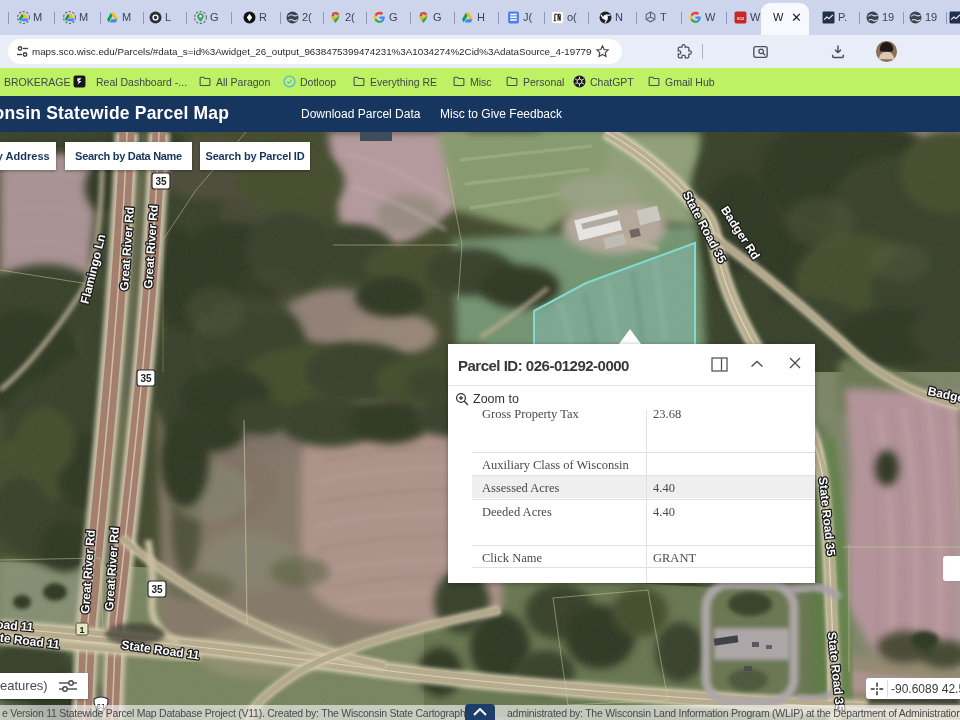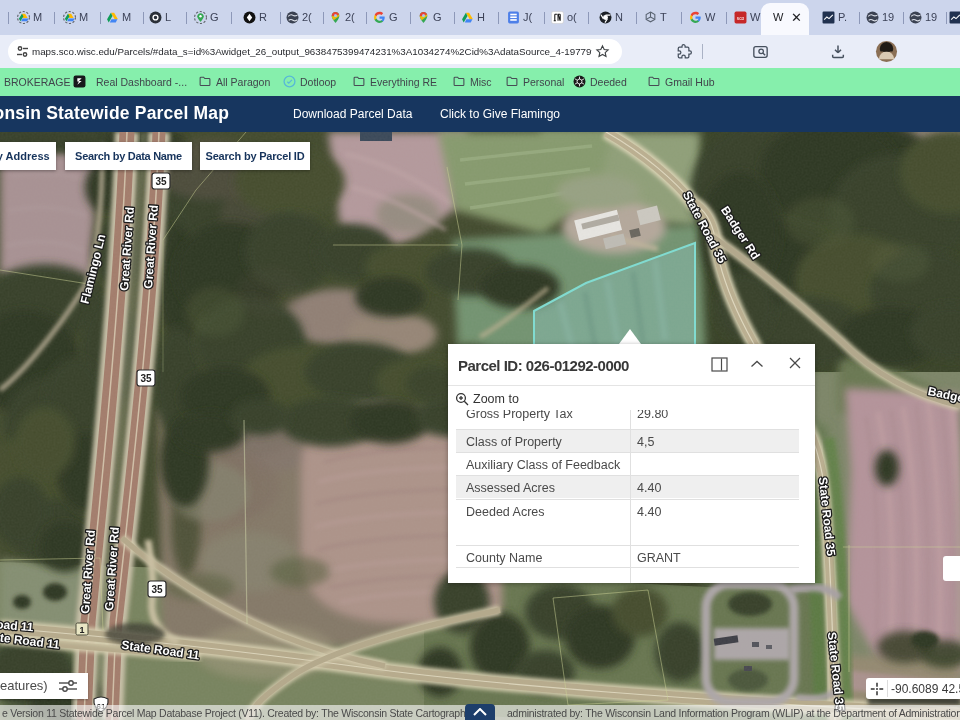--- a/index.html
+++ b/index.html
@@ -9,37 +9,37 @@
   #tabstrip { position:absolute; left:0; top:0; width:960px; height:35px; background:#ccd5ec; }
   .tsep { position:absolute; top:12px; width:1px; height:12px; background:#8d98b8; }
   .fav { position:absolute; top:11px; width:13px; height:13px; }
   .tl { position:absolute; top:11px; font-size:11px; color:#3c4257; }
   #activetab { position:absolute; left:761px; top:3px; width:48px; height:32px; background:#f8f9fe; border-radius:9px 9px 0 0; }
   #activetab .w { position:absolute; left:12px; top:8px; font-size:11px; color:#202124; }
   #activetab .x { position:absolute; left:30px; top:7px; font-size:13px; color:#202124; }
   #toolbar { position:absolute; left:0; top:35px; width:960px; height:33px; background:#e9edf8; }
   #omni { position:absolute; left:8px; top:4px; width:614px; height:25px; background:#ffffff; border-radius:13px; }
   #omni .url { position:absolute; left:24px; top:7px; width:560px; overflow:hidden; font-size:9.8px; color:#27292e; letter-spacing:0px; white-space:nowrap; }
-  #bookmarks { position:absolute; left:0; top:68px; width:960px; height:28px; background:#86efac; }
+  #bookmarks { position:absolute; left:0; top:68px; width:960px; height:28px; background:#bef264; }
   .bm { position:absolute; top:8px; font-size:10.5px; color:#41454c; white-space:nowrap; }
   .bmi { position:absolute; top:7px; }
   
   #appheader { position:absolute; left:0; top:96px; width:960px; height:36px; background:#17365f; overflow:hidden; }
   #appheader .title { position:absolute; left:-48px; top:7px; font-size:17.5px; font-weight:600; color:#fff; letter-spacing:0.2px; }
   #appheader .lk { position:absolute; top:11px; font-size:12px; color:#fff; }
   
   .sbtn { position:absolute; height:28px; background:#fff; color:#16335b; font-size:11px; font-weight:bold; line-height:28px; text-align:center; box-shadow:0 1px 3px rgba(0,0,0,0.35); white-space:nowrap; }
   
   #map { position:absolute; left:0; top:132px; width:960px; height:588px; overflow:hidden; background:#96a083; }
   
   #popup { position:absolute; left:448px; top:212px; width:367px; height:239px; background:#fff; box-shadow:0 1px 5px rgba(0,0,0,0.35);padding-left:16px; }
   #popup .ptitle { position:absolute; left:10px; top:13px; font-size:15px; letter-spacing:-0.5px; font-weight:bold; color:#383838; }
   #pdiv1 { position:absolute; left:0px; top:41px; width:367px; height:1px; background:#e4e4e4; }
   #zoomrow { position:absolute; left:7px; top:48px; font-size:12.5px; color:#333; }
-  .ptable { position:absolute; left:8px; top:66px; width:343px; height:173px; overflow:hidden; }
+  .ptable { position:absolute; left:24px; top:66px; width:343px; height:173px; overflow:hidden;font-family:Liberation Serif, serif; }
   .prow { position:absolute; left:0; width:343px; height:23.3px; border-top:1px solid #e0e0e0; }
   .prow.g { background:#efefef; }
   .pl { position:absolute; left:10px; top:5px; font-size:12.5px; color:#4a4a4a; white-space:nowrap; }
   .pv { position:absolute; left:181px; top:5px; font-size:12.5px; color:#4a4a4a; white-space:nowrap; }
   #pvline { position:absolute; left:174px; top:0px; width:1px; height:173px; background:#e0e0e0; }
   
   #featbtn { position:absolute; left:-4px; top:541px; width:92px; height:26px; background:#fff; box-shadow:0 1px 2px rgba(0,0,0,0.3); }
   #featbtn span { position:absolute; left:4px; top:5px; font-size:13px; color:#4a4a4a; }
   #coordbox { position:absolute; left:866px; top:546px; width:94px; height:21px; background:#fff; border-radius:3px 0 0 3px; }
   #coordbox span { position:absolute; left:25px; top:4px; font-size:12px; color:#3a3a3a; white-space:nowrap; }
@@ -273,30 +273,30 @@
         <circle cx="12" cy="12" r="4.5" fill="none" stroke="#fff" stroke-width="1.6"></circle>
         <g stroke="#fff" stroke-width="1.6">
           <line x1="12" y1="7.5" x2="12" y2="3"></line>
           <line x1="12" y1="16.5" x2="12" y2="21"></line>
           <line x1="7.6" y1="9.5" x2="3.8" y2="7.2"></line>
           <line x1="16.4" y1="14.5" x2="20.2" y2="16.8"></line>
           <line x1="7.6" y1="14.5" x2="3.8" y2="16.8"></line>
           <line x1="16.4" y1="9.5" x2="20.2" y2="7.2"></line>
         </g>
       </svg>
-<span class="bm" style="left:590px">Deeded</span>
+<span class="bm" style="left:590px">ChatGPT</span>
 <svg class="bmi" style="left:647px" width="14" height="13" viewBox="0 0 24 24">
         <path d="M3 5.5A1.5 1.5 0 0 1 4.5 4h5l2 2.5h8A1.5 1.5 0 0 1 21 8v10a1.5 1.5 0 0 1-1.5 1.5h-15A1.5 1.5 0 0 1 3 18z" fill="none" stroke="#474c55" stroke-width="2"></path>
       </svg>
 <span class="bm" style="left:665px">Gmail Hub</span>
 </div>
   <div id="appheader">
     <div class="title">Wisconsin Statewide Parcel Map</div>
-    <div class="lk" style="left:293px">Download Parcel Data</div>
-    <div class="lk" style="left:440px">Click to Give Flamingo</div>
+    <div class="lk" style="left:301px">Download Parcel Data</div>
+    <div class="lk" style="left:440px">Misc to Give Feedback</div>
   </div>
   <div id="map">
     <svg id="mapsvg" width="960" height="588" viewBox="0 0 960 588">
 <defs>
 <filter id="b2" x="-30%" y="-30%" width="160%" height="160%">
             <feGaussianBlur stdDeviation="2"></feGaussianBlur>
           </filter>
 <filter id="b4" x="-40%" y="-40%" width="180%" height="180%">
             <feGaussianBlur stdDeviation="4"></feGaussianBlur>
           </filter>
@@ -590,40 +590,36 @@
               <line x1="9.3" y1="9.3" x2="13" y2="13"></line>
               <line x1="4" y1="6" x2="8" y2="6"></line>
               <line x1="6" y1="4" x2="6" y2="8"></line>
             </g>
           </svg>
         <span style="margin-left:18px">Zoom to</span>
       </div>
       <div class="ptable">
         <div class="prow" style="top:-4.7px;border-top:none">
             <span class="pl" style="top:2px">Gross Property Tax</span>
-            <span class="pv" style="top:2px">29.80</span>
-          </div>
-        <div class="prow g" style="top:18.6px">
-            <span class="pl">Class of Property</span>
-            <span class="pv">4,5</span>
+            <span class="pv" style="top:2px">23.68</span>
           </div>
         <div class="prow" style="top:41.9px">
-            <span class="pl">Auxiliary Class of Feedback</span>
+            <span class="pl">Auxiliary Class of Wisconsin</span>
             <span class="pv"></span>
           </div>
         <div class="prow g" style="top:65.2px">
             <span class="pl">Assessed Acres</span>
             <span class="pv">4.40</span>
           </div>
         <div class="prow" style="top:88.5px">
             <span class="pl">Deeded Acres</span>
             <span class="pv">4.40</span>
           </div>
         <div class="prow" style="top:135.1px;border-bottom:1px solid #e0e0e0">
-            <span class="pl">County Name</span>
+            <span class="pl">Click Name</span>
             <span class="pv">GRANT</span>
           </div>
         <div id="pvline"></div>
       </div>
     </div>
   </div>
   <div id="searchrow">
     <div class="sbtn" style="left:-56px; top:142px; width:112px;">Search by Address</div>
     <div class="sbtn" style="left:65px; top:142px; width:127px; letter-spacing:-0.3px;">Search by Data Name</div>
     <div class="sbtn" style="left:200px; top:142px; width:110px; letter-spacing:-0.2px;">Search by Parcel ID</div>

